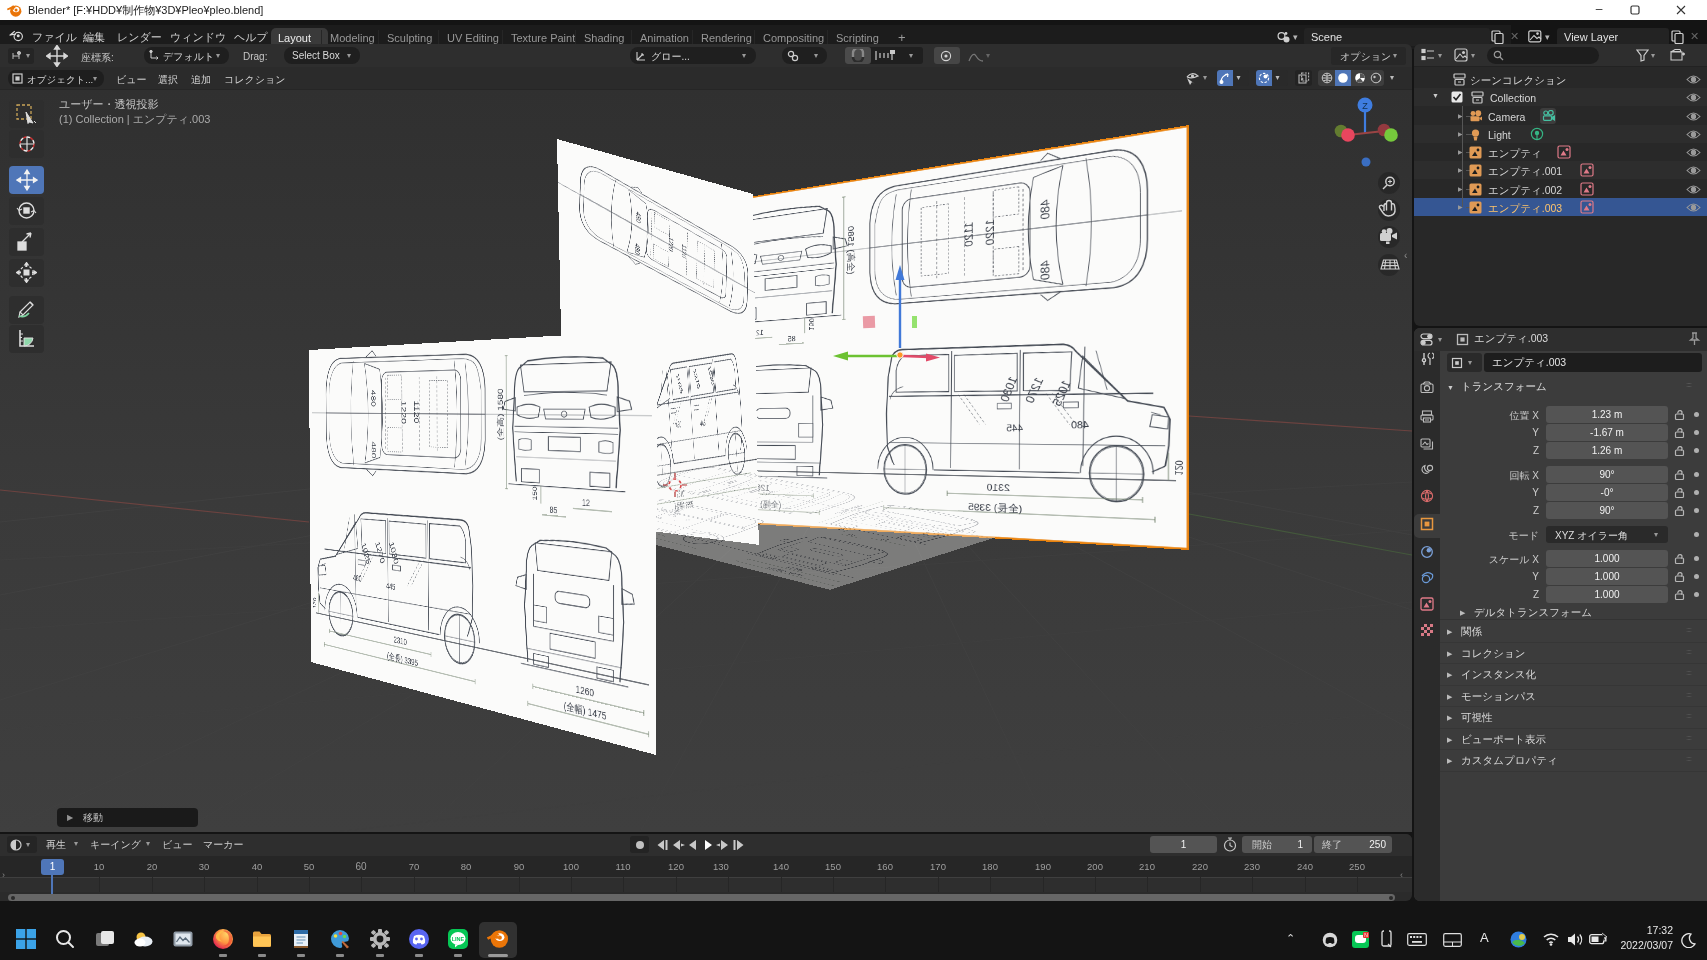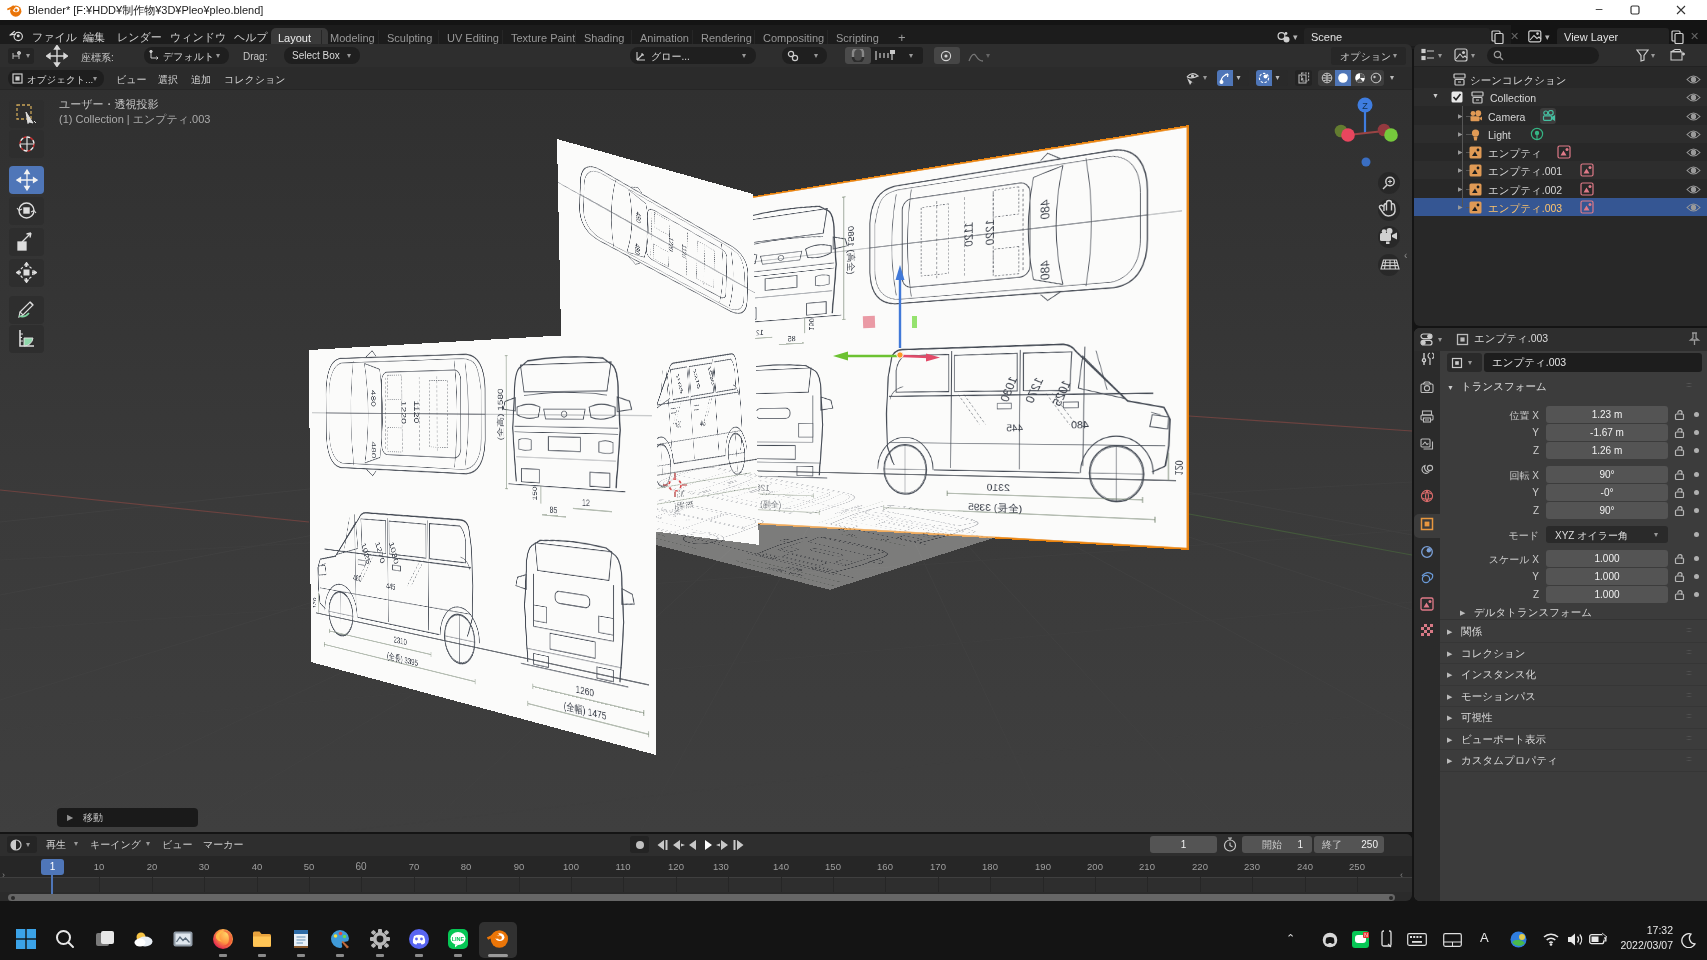--- a/index.html
+++ b/index.html
@@ -1112,22 +1112,22 @@
 <path d="M81,1 L81,11 L87.5,6 Z M79.5,1 l-2,0 0,10 2,0 z"></path>
 </g>
         </svg>
 <div class="fld" style="left:1150px;top:2px;width:67px;height:17px;line-height:17px">1</div>
 <svg class="abs" style="left:1223px;top:3px" width="14" height="15" viewBox="0 0 14 15">
           <g fill="none" stroke="#c5c5c5" stroke-width="1.2">
             <circle cx="7" cy="8.5" r="5.5"></circle>
             <path d="M7,5.5 L7,8.5 L9.5,10 M5,1 l4,0 M7,1 l0,2"></path>
           </g>
         </svg>
-<div class="fld" style="left:1242px;top:2px;width:70px;height:17px;line-height:17px;text-align:left"><span style="color:#ccc;padding-left:20px">開始</span><span style="position:absolute;right:9px">1</span></div>
-<div class="fld" style="left:1314px;top:2px;width:70px;height:17px;line-height:17px;text-align:left"><span style="color:#ccc;padding-left:8px">終了</span><span style="position:absolute;right:6px">250</span></div>
+<div class="fld" style="left:1242px;top:2px;width:70px;height:17px;line-height:17px;text-align:left"><span style="color:#ccc;padding-left:10px">開始</span><span style="position:absolute;right:9px">1</span></div>
+<div class="fld" style="left:1314px;top:2px;width:78px;height:17px;line-height:17px;text-align:left"><span style="color:#ccc;padding-left:8px">終了</span><span style="position:absolute;right:6px">250</span></div>
 </div>
 <div class="abs" style="left:0;top:22px;width:1412px;height:21px;background:#262626"></div>
 <div class="abs" style="left:0;top:43px;width:1412px;height:15px;background:#2e2e2e;border-top:1px solid #3f3f3f"></div>
 <div class="tx" style="left:84px;top:27px;width:30px;text-align:center;font-size:9.5px;color:#9f9f9f">10</div>
 <div class="abs" style="left:99px;top:43px;width:1px;height:15px;background:#262626"></div>
 <div class="tx" style="left:137px;top:27px;width:30px;text-align:center;font-size:9.5px;color:#9f9f9f">20</div>
 <div class="abs" style="left:152px;top:43px;width:1px;height:15px;background:#262626"></div>
 <div class="tx" style="left:189px;top:27px;width:30px;text-align:center;font-size:9.5px;color:#9f9f9f">30</div>
 <div class="abs" style="left:204px;top:43px;width:1px;height:15px;background:#262626"></div>
 <div class="tx" style="left:242px;top:27px;width:30px;text-align:center;font-size:9.5px;color:#9f9f9f">40</div>

